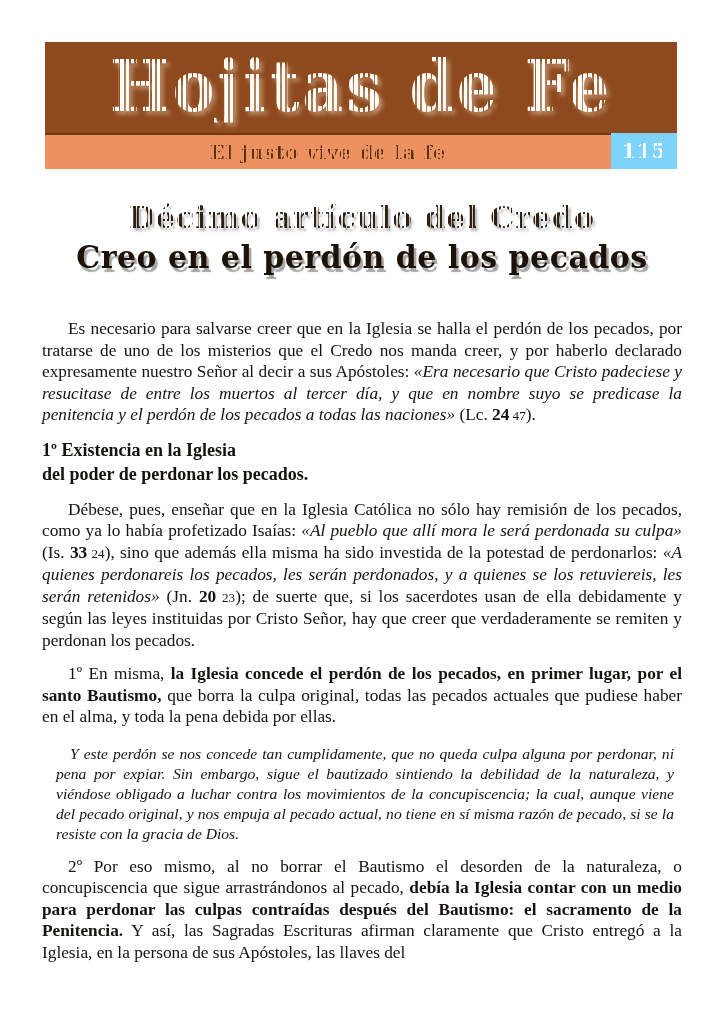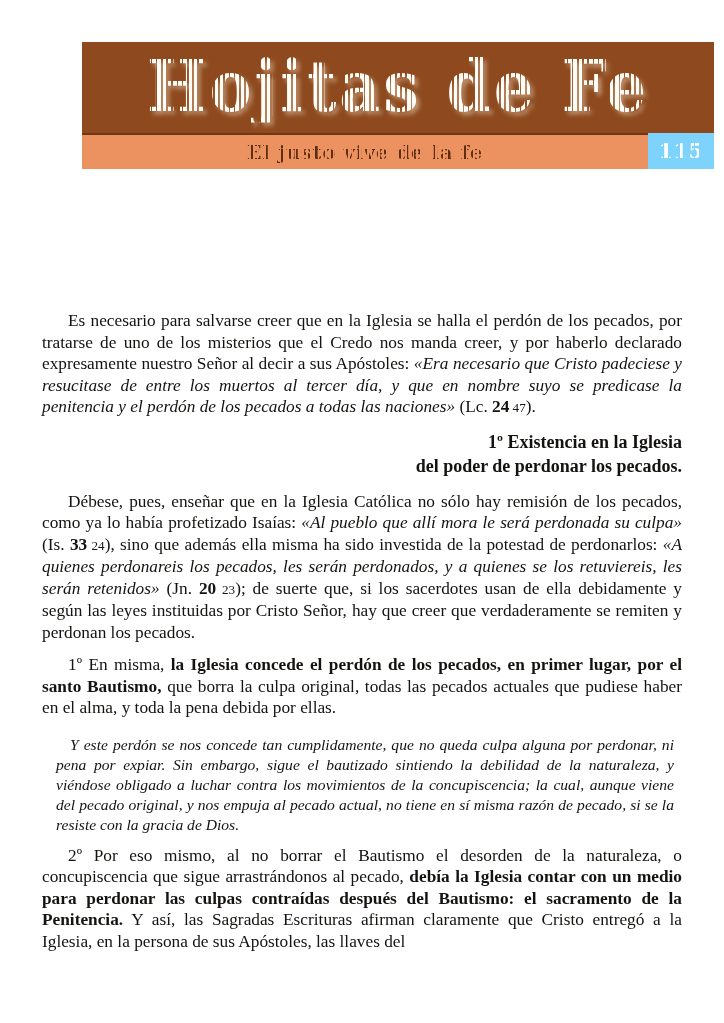--- a/index.html
+++ b/index.html
@@ -4,21 +4,21 @@
 <style>
   html,body{margin:0;padding:0;}
   body{
     width:724px;height:1023px;background:#ffffff;position:relative;overflow:hidden;
     font-family:"Liberation Serif", serif;color:#151310;
     -webkit-font-smoothing:antialiased;
   }
   .page{position:absolute;inset:0;}
 
   
-  .page-header{position:absolute;top:42px;left:45px;width:632px;margin-left:37px;}
+  .page-header{position:absolute;top:42px;left:45px;width:632px;}
   .logo-band{height:91px;background:#8e4a1e;display:flex;align-items:center;justify-content:center;overflow:hidden;}
   .logo-text{
     font-family:"DejaVu Serif", serif;font-weight:bold;font-size:63px;line-height:1;
     letter-spacing:3px;transform:scaleY(1.14);transform-origin:center 60%;
     filter:drop-shadow(3px 3px 2px rgba(255,235,212,0.55));
     white-space:nowrap;
   }
   .sub-band{height:34px;background:#ec9261;border-top:2px solid #713712;display:flex;align-items:stretch;}
   .sub-segment{flex:1;display:flex;align-items:center;justify-content:center;}
   .issue-box{width:66px;margin-top:-2px;background:#7dd3fc;display:flex;align-items:center;justify-content:center;}
@@ -54,26 +54,26 @@
   .title-line2{
     font-family:"DejaVu Serif", serif;font-weight:bold;font-size:30px;line-height:40px;
     color:#1c1208;letter-spacing:0.5px;
     text-shadow:2.5px 3px 1px #a5a5a5;
     transform:scaleY(1.05);transform-origin:center;
   }
 
   
   .article-body{position:absolute;top:306px;left:42px;width:640px;}
   .body-paragraph{
-    margin:4px 0 11px 0;font-size:17.3px;line-height:21.5px;
+    margin:12px 0 11px 0;font-size:17.3px;line-height:21.5px;
     text-align:justify;text-indent:26px;
   }
   .subheading{
     margin:5px 0 13px 0;font-size:18px;line-height:24px;font-weight:bold;
-    text-align:right;
+    text-align:left;
   }
   .commentary-paragraph{
     margin:16px 8px 10px 14px;font-size:15.6px;line-height:20px;
     text-align:justify;text-indent:14px;font-style:italic;
   }
   .run-bold{font-weight:bold;}
   .run-italic{font-style:italic;}
   .run-small{font-size:0.76em;}
 </style>
 </head>
@@ -88,20 +88,26 @@
     <div class="sub-band">
       <div class="sub-segment">
         <span class="sub-text engraved-brown">El justo vive de la fe</span>
       </div>
       <div class="issue-box">
         <span class="issue-text engraved-light">115</span>
       </div>
     </div>
   </header>
 
+  <div class="title-block">
+    <div>
+      <span class="title-line1 engraved-dark">Décimo artículo del Credo</span>
+    </div>
+    <div class="title-line2">Creo en el perdón de los pecados</div>
+  </div>
 
   <main class="article-body">
       <p class="body-paragraph"><span>Es necesario para salvarse creer que en la Iglesia se halla el perdón de los pecados, por tratarse de uno de los misterios que el Credo nos manda creer, y por haberlo declarado expresamente nuestro Señor al decir a sus Apóstoles: </span><span class="run-italic">«Era necesario que Cristo padeciese y resucitase de entre los muertos al tercer día, y que en nombre suyo se predicase la penitencia y el perdón de los pecados a todas las naciones»</span><span> (Lc. </span><span class="run-bold">24</span><span class="run-small"> 47</span><span>).</span></p>
       <h3 class="subheading">1º Existencia en la Iglesia<br>del poder de perdonar los pecados.</h3>
       <p class="body-paragraph"><span>Débese, pues, enseñar que en la Iglesia Católica no sólo hay remisión de los pecados, como ya lo había profetizado Isaías: </span><span class="run-italic">«Al pueblo que allí mora le será perdonada su culpa»</span><span> (Is. </span><span class="run-bold">33</span><span class="run-small"> 24</span><span>), sino que además ella misma ha sido investida de la potestad de perdonarlos: </span><span class="run-italic">«A quienes perdonareis los pecados, les serán perdonados, y a quienes se los retuviereis, les serán retenidos»</span><span> (Jn. </span><span class="run-bold">20</span><span class="run-small"> 23</span><span>); de suerte que, si los sacerdotes usan de ella debidamente y según las leyes instituidas por Cristo Señor, hay que creer que verdaderamente se remiten y perdonan los pecados.</span></p>
       <p class="body-paragraph"><span>1º En misma, </span><span class="run-bold">la Iglesia concede el perdón de los pecados, en primer lugar, por el santo Bautismo,</span><span> que borra la culpa original, todas las pecados actuales que pudiese haber en el alma, y toda la pena debida por ellas.</span></p>
       <p class="commentary-paragraph"><span>Y este perdón se nos concede tan cumplidamente, que no queda culpa alguna por perdonar, ni pena por expiar. Sin embargo, sigue el bautizado sintiendo la debilidad de la naturaleza, y viéndose obligado a luchar contra los movimientos de la concupiscencia; la cual, aunque viene del pecado original, y nos empuja al pecado actual, no tiene en sí misma razón de pecado, si se la resiste con la gracia de Dios.</span></p>
       <p class="body-paragraph"><span>2º Por eso mismo, al no borrar el Bautismo el desorden de la naturaleza, o concupiscencia que sigue arrastrándonos al pecado, </span><span class="run-bold">debía la Iglesia contar con un medio para perdonar las culpas contraídas después del Bautismo: el sacramento de la Penitencia.</span><span> Y así, las Sagradas Escrituras afirman claramente que Cristo entregó a la Iglesia, en la persona de sus Apóstoles, las llaves del</span></p>
     </main>
 

